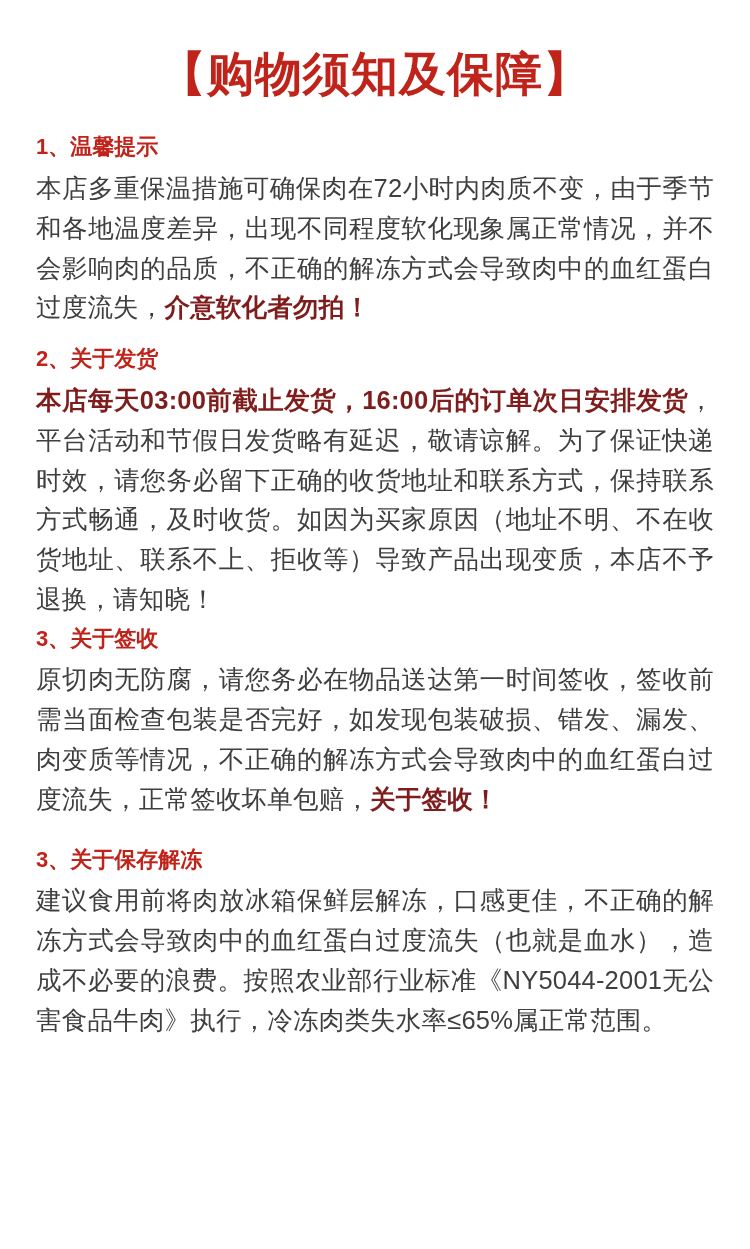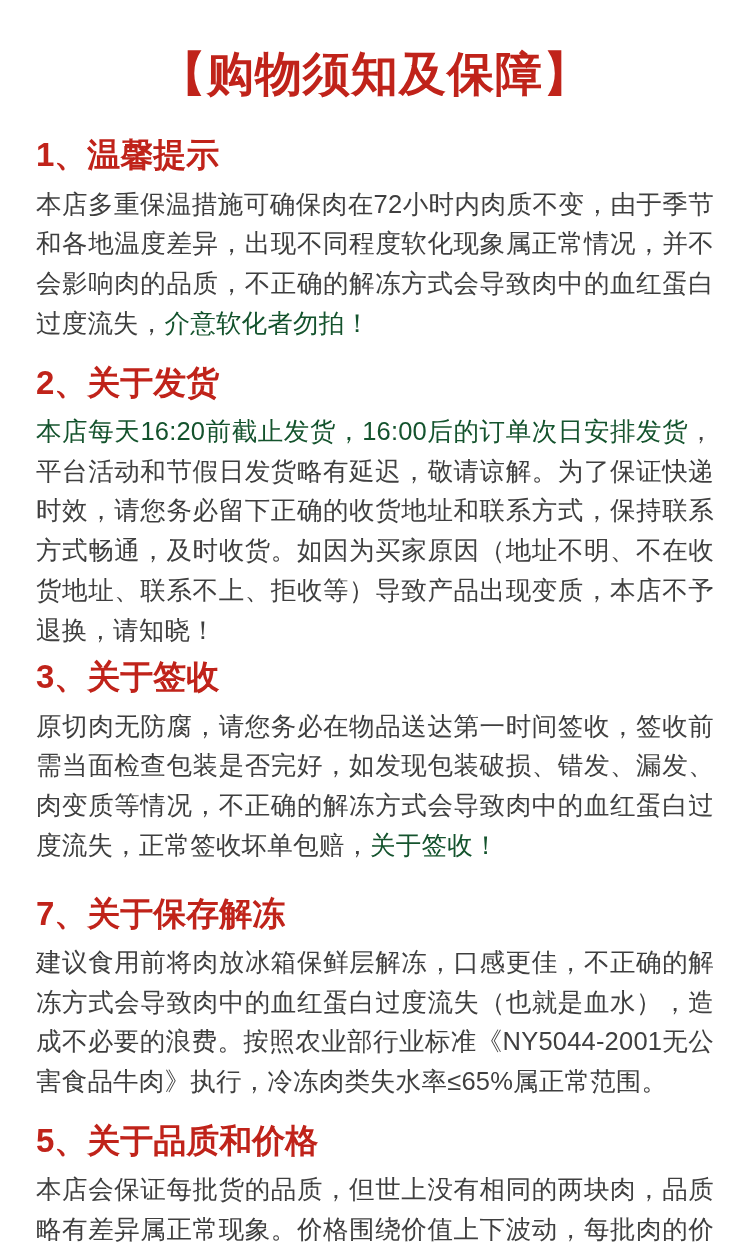--- a/index.html
+++ b/index.html
@@ -28,38 +28,38 @@
     font-weight: bold;
     color: #c0231a;
     letter-spacing: 1px;
     line-height: 1.2;
     margin: 0 0 30px 0;
   }
   .section {
     margin-bottom: 14px;
   }
   .section-heading {
-    font-size: 33px;
+    font-size: 22px;
     font-weight: bold;
     color: #c0231a;
     margin: 0 0 6px 0;
     line-height: 1.4;
   }
   .section-body {
     font-size: 25.5px;
     line-height: 1.56;
     color: #3f3f3f;
     margin: 0;
     text-align: justify;
     text-justify: inter-ideograph;
     letter-spacing: 0.2px;
   }
   .em-red {
-    color: #14532d;
-    font-weight: normal;
+    color: #7f1d1d;
+    font-weight: bold;
   }
   .sec-1 { margin-bottom: 16px; }
   .sec-2 { margin-bottom: 4px; }
   .sec-3 { margin-bottom: 25px; }
   .sec-4 { margin-bottom: 16px; }
   .sec-5 { margin-bottom: 0; }
 </style>
 </head>
 <body>
 
@@ -67,31 +67,27 @@
 
   <h1 class="doc-title">【购物须知及保障】</h1>
 
   <div class="section sec-1">
     <h2 class="section-heading">1、温馨提示</h2>
     <p class="section-body"><span>本店多重保温措施可确保肉在72小时内肉质不变，由于季节和各地温度差异，出现不同程度软化现象属正常情况，并不会影响肉的品质，不正确的解冻方式会导致肉中的血红蛋白过度流失，</span><span class="em-red">介意软化者勿拍！</span></p>
   </div>
 
   <div class="section sec-2">
     <h2 class="section-heading">2、关于发货</h2>
-    <p class="section-body"><span class="em-red">本店每天16:20前截止发货，16:00后的订单次日安排发货</span><span>，平台活动和节假日发货略有延迟，敬请谅解。为了保证快递时效，请您务必留下正确的收货地址和联系方式，保持联系方式畅通，及时收货。如因为买家原因（地址不明、不在收货地址、联系不上、拒收等）导致产品出现变质，本店不予退换，请知晓！</span></p>
+    <p class="section-body"><span class="em-red">本店每天03:00前截止发货，16:00后的订单次日安排发货</span><span>，平台活动和节假日发货略有延迟，敬请谅解。为了保证快递时效，请您务必留下正确的收货地址和联系方式，保持联系方式畅通，及时收货。如因为买家原因（地址不明、不在收货地址、联系不上、拒收等）导致产品出现变质，本店不予退换，请知晓！</span></p>
   </div>
 
   <div class="section sec-3">
     <h2 class="section-heading">3、关于签收</h2>
     <p class="section-body"><span>原切肉无防腐，请您务必在物品送达第一时间签收，签收前需当面检查包装是否完好，如发现包装破损、错发、漏发、肉变质等情况，不正确的解冻方式会导致肉中的血红蛋白过度流失，正常签收坏单包赔，</span><span class="em-red">关于签收！</span></p>
   </div>
 
   <div class="section sec-4">
-    <h2 class="section-heading">7、关于保存解冻</h2>
+    <h2 class="section-heading">3、关于保存解冻</h2>
     <p class="section-body"><span>建议食用前将肉放冰箱保鲜层解冻，口感更佳，不正确的解冻方式会导致肉中的血红蛋白过度流失（也就是血水），造成不必要的浪费。按照农业部行业标准《NY5044-2001无公害食品牛肉》执行，冷冻肉类失水率≤65%属正常范围。</span></p>
   </div>
 
-  <div class="section sec-5">
-    <h2 class="section-heading">5、关于品质和价格</h2>
-    <p class="section-body"><span>本店会保证每批货的品质，但世上没有相同的两块肉，品质略有差异属正常现象。价格围绕价值上下波动，每批肉的价格会因市场价值略有调整，敬请谅解！</span></p>
-  </div>
 
 </div>
 
 </body></html>

